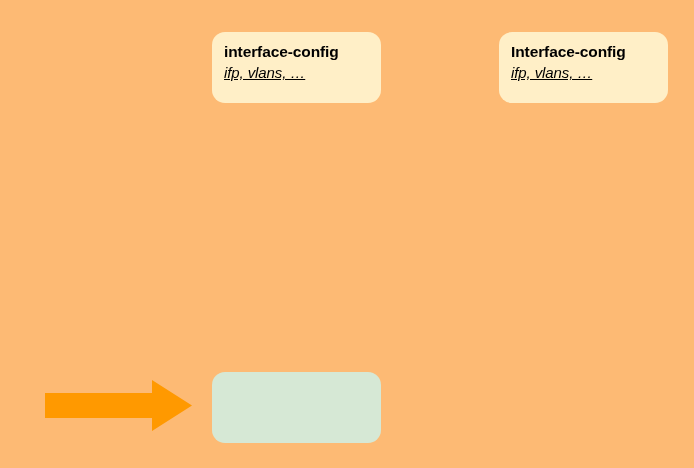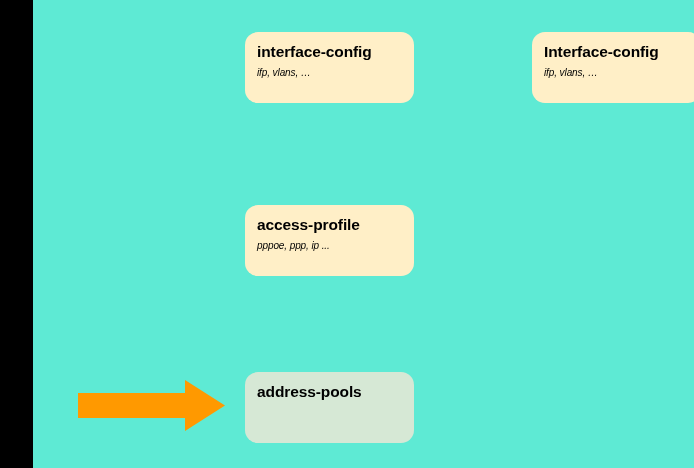--- a/index.html
+++ b/index.html
@@ -11,47 +11,47 @@
     width: 694px;
     height: 468px;
     position: relative;
     overflow: hidden;
     font-family: "Liberation Sans", sans-serif;
     -webkit-font-smoothing: antialiased;
   }
   .canvas {
     position: absolute;
     inset: 0;
-    background: #5eead4;
-    margin-left: 33px;
+    background: #fdba74;
   }
   .node {
     position: absolute;
     box-sizing: border-box;
     border-radius: 13px;
     padding: 10px 0 0 12px;
     overflow: hidden;
   }
   .node .title {
     font-size: 15.5px;
     font-weight: bold;
     color: #000000;
     line-height: 20px;
     letter-spacing: -0.1px;
     white-space: nowrap;
   }
   .node .subtitle {
-    font-size: 10px;
+    font-size: 15px;
     font-style: italic;
     font-weight: normal;
     color: #000000;
     line-height: 20px;
     letter-spacing: -0.1px;
     white-space: nowrap;
     margin-top: 1px;
+    text-decoration: underline;
   }
   .node-interface-config-left {
     left: 212px;
     top: 32px;
     width: 169px;
     height: 71px;
     background: #FFEFC7;
   }
   .node-interface-config-right {
     left: 499px;
@@ -95,27 +95,22 @@
   <div class="node node-interface-config-left" style="background: rgb(255, 239, 199);">
     <div class="title">interface-config</div>
     <div class="subtitle">ifp, vlans, …</div>
   </div>
 
   <div class="node node-interface-config-right" style="background: rgb(255, 239, 199);">
     <div class="title">Interface-config</div>
     <div class="subtitle">ifp, vlans, …</div>
   </div>
 
-  <div class="node node-access-profile" style="background: rgb(255, 239, 199);">
-    <div class="title">access-profile</div>
-    <div class="subtitle">pppoe, ppp, ip ...</div>
-  </div>
 
   <div class="node node-address-pools" style="background: rgb(214, 232, 213);">
-    <div class="title">address-pools</div>
   </div>
 
   <div class="arrow">
     <svg viewBox="0 0 147 51" preserveAspectRatio="none">
       <polygon points="0,13 107,13 107,0 147,25.5 107,51 107,38 0,38" fill="#FF9900"></polygon>
     </svg>
   </div>
 
 </div>
 

